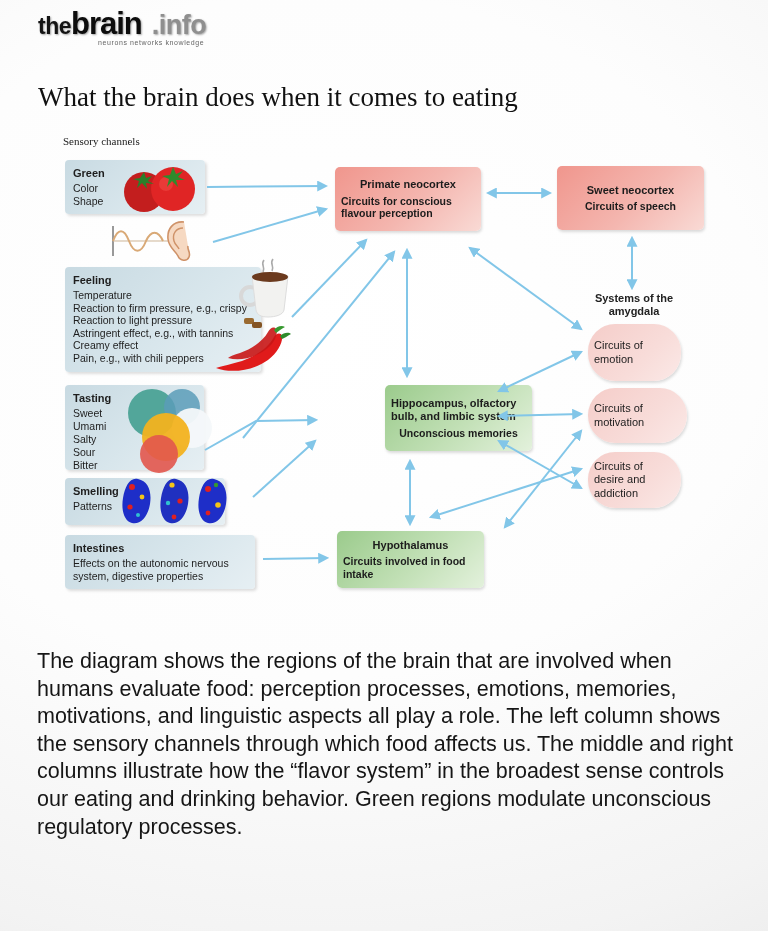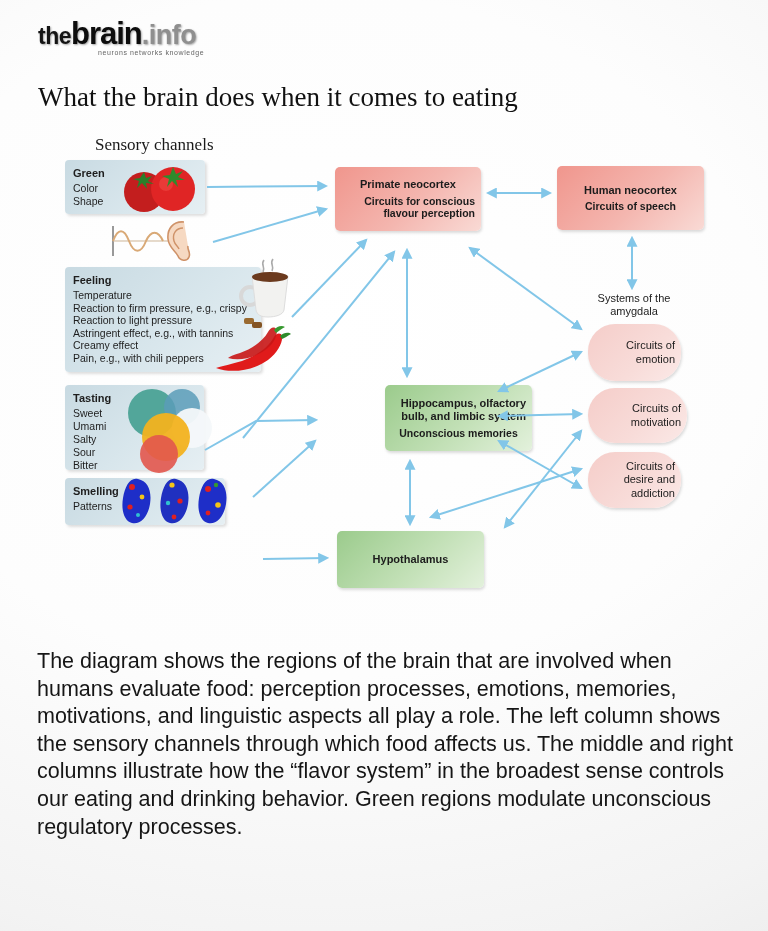--- a/index.html
+++ b/index.html
@@ -3,48 +3,48 @@
 <meta charset="utf-8">
 <style>
   html,body{margin:0;padding:0;}
   body{font-family:"Liberation Sans", sans-serif;}
   #page{
     position:relative;width:768px;height:931px;overflow:hidden;
     background:
       radial-gradient(ellipse 980px 760px at 42% 36%, #ffffff 0%, #fdfdfd 45%, #f3f3f3 82%, #ebebeb 100%);
   }
   
-  .logo{position:absolute;left:38px;top:16px;}
+  .logo{position:absolute;left:38px;top:6px;}
   .logo-row{display:flex;align-items:baseline;text-shadow:1px 1px 2px rgba(0,0,0,0.35);}
   .logo-the{font-size:23px;font-weight:600;color:#141414;letter-spacing:-0.5px;}
   .logo-brain{font-size:31px;font-weight:800;color:#0d0d0d;letter-spacing:-1px;}
-  .logo-info{font-size:27px;font-weight:600;color:#8f8f8f;letter-spacing:-0.5px;}
+  .logo-info{font-size:27px;font-weight:600;color:#8f8f8f;letter-spacing:-0.5px;margin-left:10px;}
   .logo-tagline{font-size:7px;color:#666;letter-spacing:0.6px;margin-top:-3px;margin-left:60px;}
   
   .page-title{position:absolute;left:38px;top:82px;font-family:"Liberation Serif", serif;
     font-size:27px;color:#111;}
   .col-label{position:absolute;left:63px;top:135px;font-family:"Liberation Serif", serif;
-    font-size:17px;color:#1a1a1a;margin-left:32px;}
+    font-size:11px;color:#1a1a1a;}
   
   .sbox{position:absolute;background:linear-gradient(135deg,#c8dae2 0%,#d8e6ec 55%,#e6eff3 100%);
     border-radius:4px;box-shadow:2px 2px 3px rgba(0,0,0,0.13);padding:7px 8px;box-sizing:border-box;
     color:#1e1e1e;z-index:1;}
   .sbox .bt{font-weight:bold;font-size:11px;margin-bottom:3px;}
   .sbox .bl{font-size:10.5px;line-height:13px;}
   .feeling .bl{line-height:12.6px;}
   .rbox{position:absolute;border-radius:5px;box-shadow:1px 2px 3px rgba(0,0,0,0.14);
     display:flex;flex-direction:column;align-items:center;justify-content:center;
-    text-align:right;color:#1c1c1c;padding:4px 6px;box-sizing:border-box;z-index:1;}
+    text-align:left;color:#1c1c1c;padding:4px 6px;box-sizing:border-box;z-index:1;}
   .rbox .rt{font-weight:bold;font-size:11px;line-height:13.5px;}
   .rbox .rs{font-size:10.5px;line-height:12.5px;margin-top:3px;font-weight:bold;}
   .pink{background:linear-gradient(135deg,#f0968d 0%,#f4b6af 55%,#f9dad5 100%);}
   .lpink{background:linear-gradient(135deg,#f5cdc9 0%,#f8dcd9 60%,#fbe9e7 100%);border-radius:27px;}
   .green{background:linear-gradient(135deg,#9bcb8c 0%,#c2e0b6 55%,#e3f1dc 100%);}
   .amyg-label{position:absolute;left:585px;top:292px;width:98px;text-align:center;
-    font-size:11px;line-height:13px;color:#222;z-index:1;}
+    font-size:11px;line-height:13px;color:#222;z-index:1;font-weight:bold;}
   .circ{font-size:11px;line-height:13.5px;}
   
   .icon{position:absolute;z-index:2;}
   #arrows{position:absolute;left:0;top:0;z-index:3;pointer-events:none;}
   
   .caption{position:absolute;left:37px;top:648px;width:708px;font-size:21.5px;
     line-height:27.6px;color:#161616;}
 </style>
 </head>
 <body>
@@ -87,20 +87,24 @@
     <div class="bl">Salty</div>
     <div class="bl">Sour</div>
     <div class="bl">Bitter</div>
   </div>
 
   <div class="sbox" style="left:65px;top:478px;width:160px;height:47px;">
     <div class="bt">Smelling</div>
     <div class="bl">Patterns</div>
   </div>
 
+  <div class="sbox" style="left:65px;top:535px;width:190px;height:54px;">
+    <div class="bt">Intestines</div>
+    <div class="bl" style="width:170px;">Effects on the autonomic nervous system, digestive properties</div>
+  </div>
 
   <svg class="icon" style="left:118px;top:161px;" width="90" height="54" viewBox="0 0 90 54">
     <circle cx="26" cy="31" r="20" fill="#c31e1e"></circle>
     <circle cx="55" cy="28" r="22" fill="#e02525"></circle>
     <circle cx="48" cy="23" r="7" fill="#ef4a44" opacity="0.6"></circle>
     <polygon points="55,6 58,13 65,10 60,16 67,19 58,19 60,26 54,20 49,26 51,18 44,15 52,14" fill="#2f8b2c"></polygon>
     <polygon points="26,11 28,17 34,15 30,20 36,23 28,22 29,28 24,22 19,27 21,20 15,18 22,17" fill="#2a7f2a"></polygon>
   </svg>
 
   <svg class="icon" style="left:110px;top:225px;" width="62" height="32" viewBox="0 0 62 32">
@@ -161,21 +165,21 @@
         <circle cx="12" cy="36" r="2.4" fill="#e02020"></circle>
     </g>
   </svg>
 
   <div class="rbox pink" style="left:335px;top:167px;width:146px;height:64px;">
     <div class="rt">Primate neocortex</div>
     <div class="rs">Circuits for conscious flavour perception</div>
   </div>
 
   <div class="rbox pink" style="left:557px;top:166px;width:147px;height:64px;">
-    <div class="rt">Human neocortex</div>
+    <div class="rt">Sweet neocortex</div>
     <div class="rs">Circuits of speech</div>
   </div>
 
   <div class="amyg-label">Systems of the amygdala</div>
 
   <div class="rbox lpink" style="left:588px;top:324px;width:93px;height:57px;">
     <div class="circ">Circuits of emotion</div>
   </div>
   <div class="rbox lpink" style="left:588px;top:388px;width:99px;height:55px;">
     <div class="circ">Circuits of motivation</div>
@@ -184,20 +188,21 @@
     <div class="circ">Circuits of desire and addiction</div>
   </div>
 
   <div class="rbox green" style="left:337px;top:385px;width:147px;height:66px;margin-left:48px;">
     <div class="rt">Hippocampus, olfactory bulb, and limbic system</div>
     <div class="rs">Unconscious memories</div>
   </div>
 
   <div class="rbox green" style="left:337px;top:531px;width:147px;height:57px;">
     <div class="rt">Hypothalamus</div>
+    <div class="rs">Circuits involved in food intake</div>
   </div>
 
   <svg id="arrows" width="768" height="630" viewBox="0 0 768 630">
     <defs>
       <marker id="ah" viewBox="0 0 10 10" refX="8" refY="5" markerWidth="5.5" markerHeight="5.5" orient="auto-start-reverse">
         <path d="M0,0 L10,5 L0,10 z" fill="#82c6e8"></path>
       </marker>
     </defs>
     <g stroke="#82c6e8" stroke-width="2" fill="none">
 

